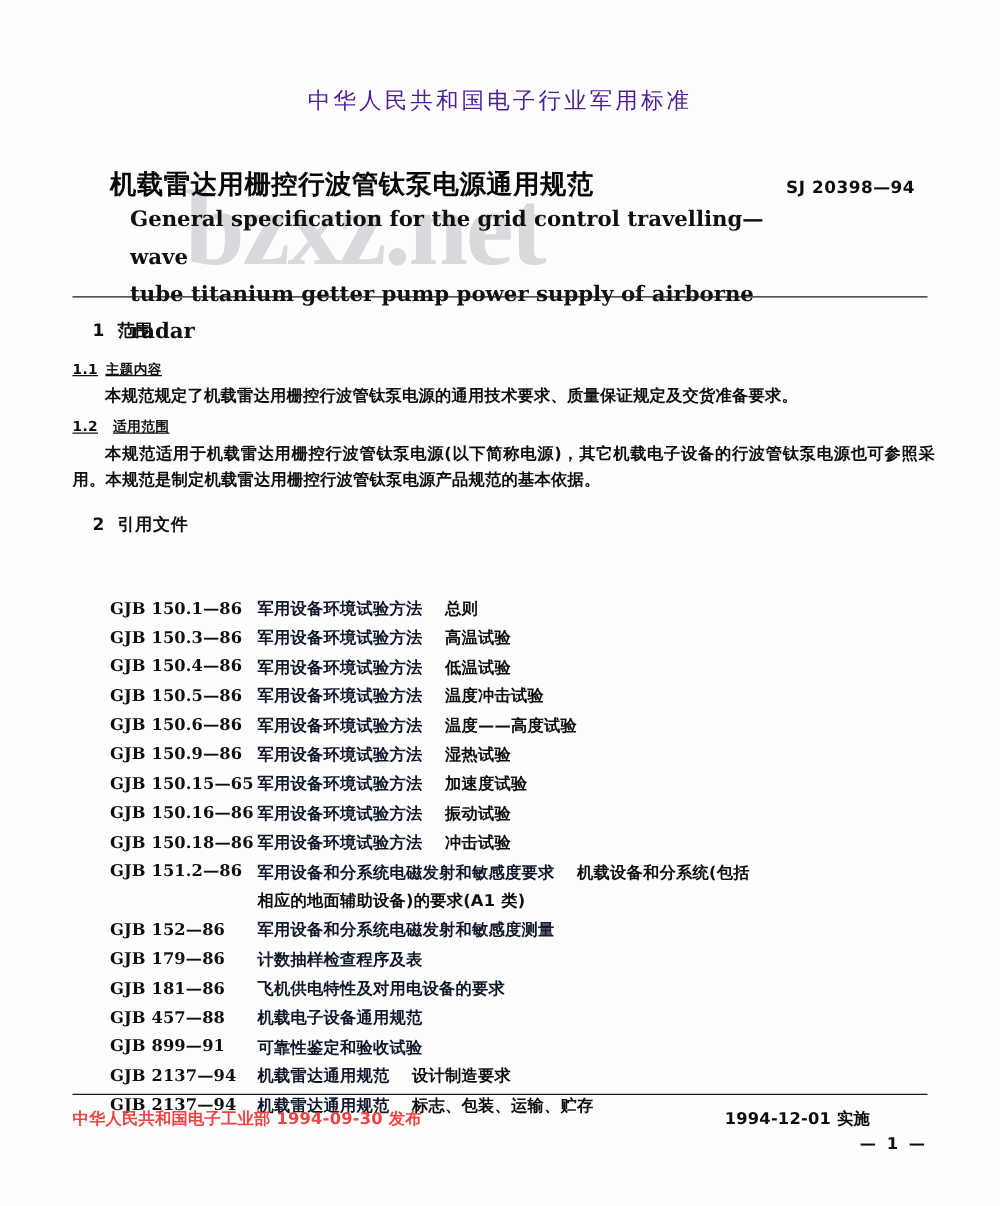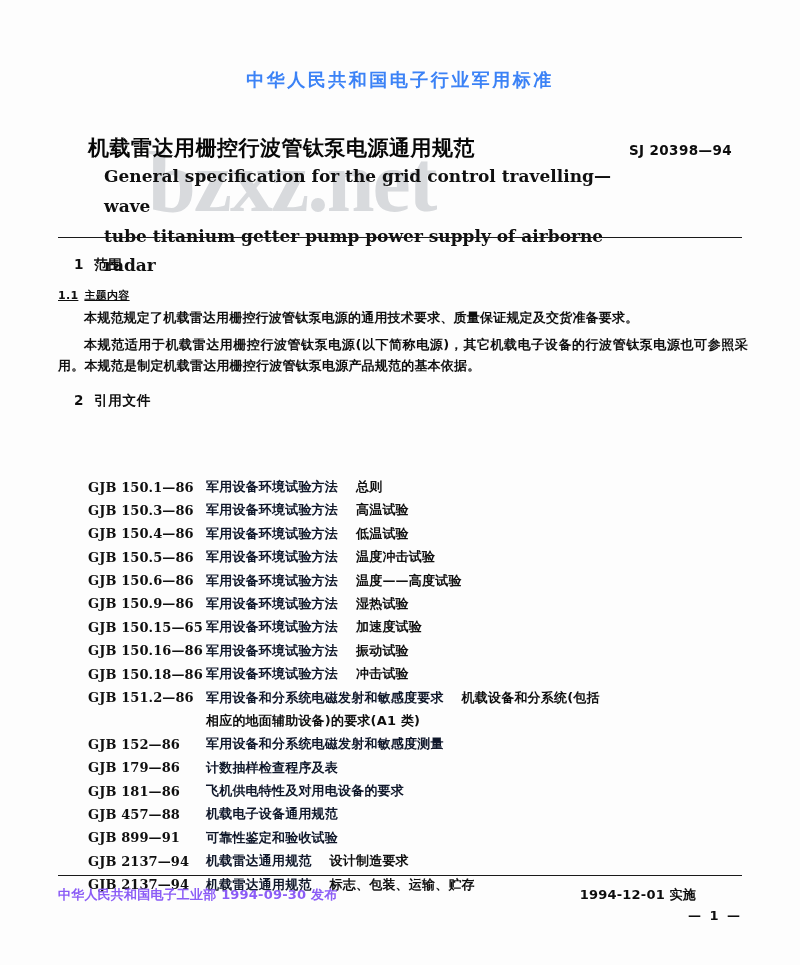--- a/index.html
+++ b/index.html
@@ -47,23 +47,23 @@
   
   #masthead {
     left: 0;
     right: 0;
     top: 68px;
     text-align: center;
   }
   #masthead .cn-head {
     font-family: "DejaVu Sans", "Liberation Sans", sans-serif;
     font-size: 18px;
-    font-weight: 700;
+    font-weight: 400;
     letter-spacing: 2.5px;
-    color: #3b82f6;
+    color: #4c1d95;
   }
 
   #title-row {
     left: 88px;
     right: 60px;
     top: 122px;
     display: flex;
     align-items: baseline;
     justify-content: space-between;
   }
@@ -191,21 +191,21 @@
     width: 684px;
     top: 886px;
     display: flex;
     justify-content: space-between;
     align-items: baseline;
   }
   #footer .issuer {
     font-size: 13px;
     font-weight: 700;
     letter-spacing: 0.2px;
-    color: #8b5cf6;
+    color: #ef4444;
   }
   #footer .effective {
     font-size: 13px;
     font-weight: 700;
     letter-spacing: 0.2px;
     color: #0d0d0d;
     padding-right: 46px;
   }
   #page-number {
     left: 58px;
@@ -246,20 +246,23 @@
 
     <div class="h1">
       <span class="num">1</span><span>范围</span>
     </div>
 
     <div class="h2">
       <span class="num">1.1</span><span>主题内容</span>
     </div>
     <p class="para">本规范规定了机载雷达用栅控行波管钛泵电源的通用技术要求、质量保证规定及交货准备要求。</p>
 
+    <div class="h2 wide">
+      <span class="num">1.2</span><span>适用范围</span>
+    </div>
     <p class="para">本规范适用于机载雷达用栅控行波管钛泵电源(以下简称电源)，其它机载电子设备的行波管钛泵电源也可参照采用。本规范是制定机载雷达用栅控行波管钛泵电源产品规范的基本依据。</p>
 
     <div class="gap-sm"></div>
 
     <div class="h1">
       <span class="num">2</span><span>引用文件</span>
     </div>
   </div>
 
   <div id="ref-list" class="layer">

